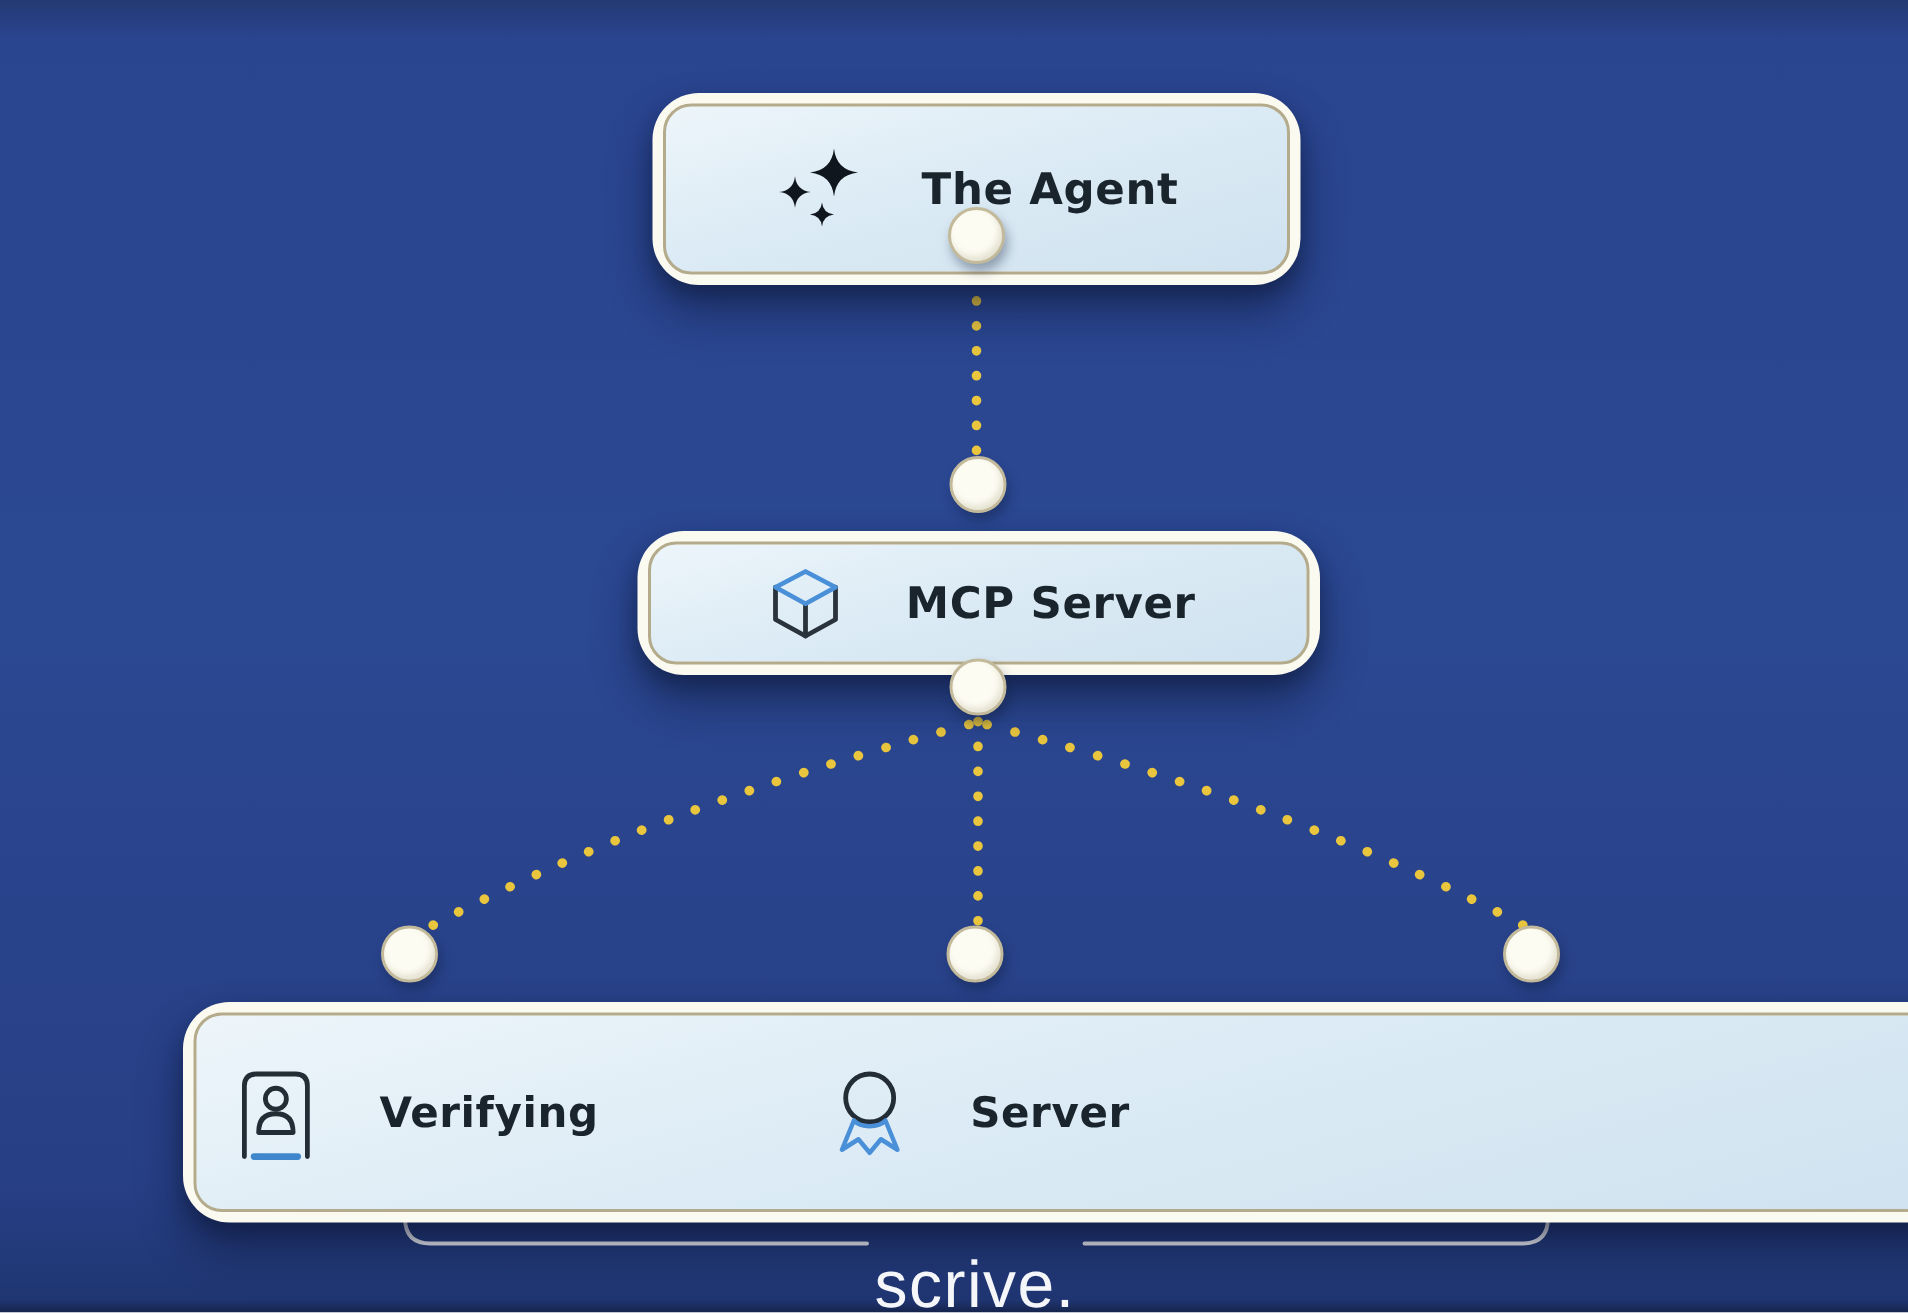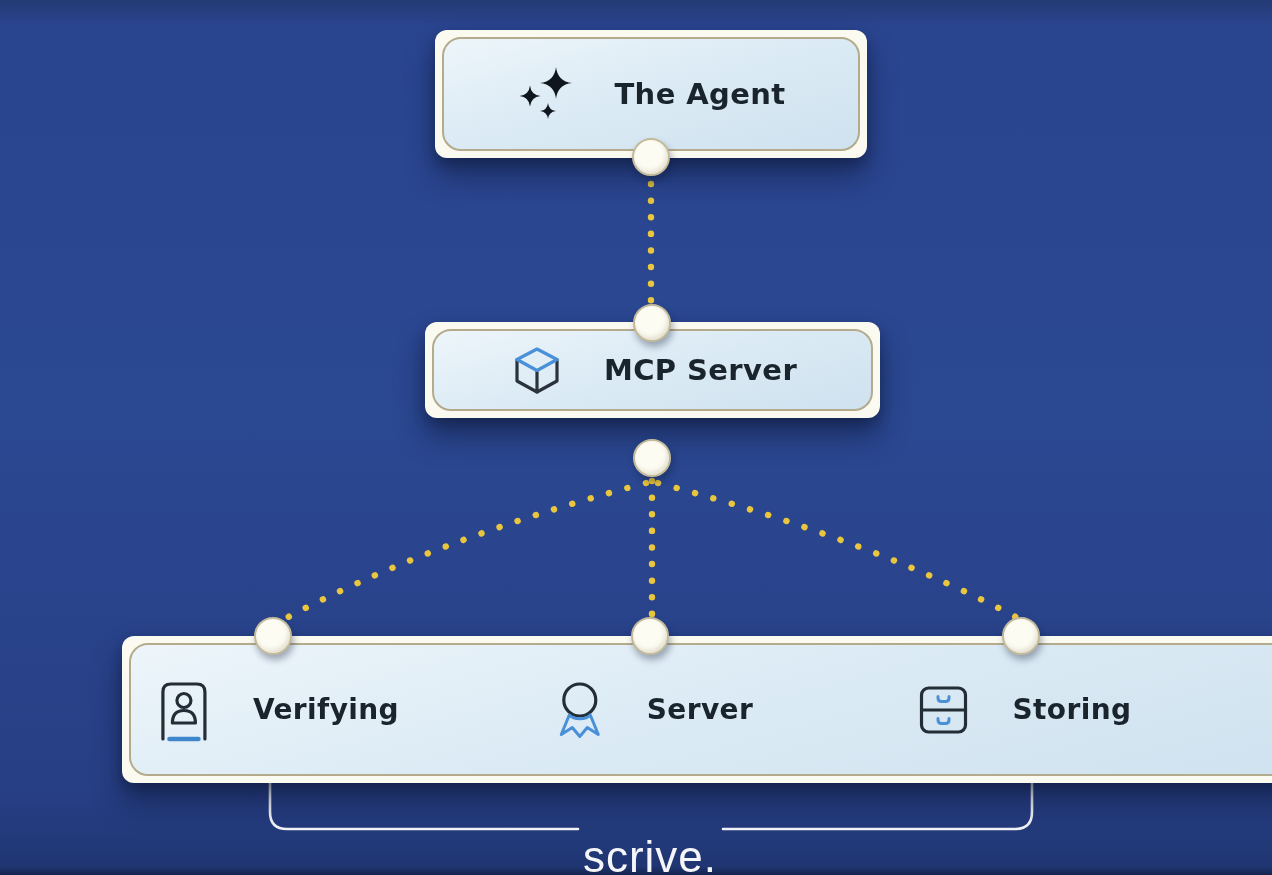--- a/index.html
+++ b/index.html
@@ -7,23 +7,23 @@
     width:1272px;height:875px;overflow:hidden;position:relative;
     font-family:"DejaVu Sans","Liberation Sans",sans-serif;
   }
   .stage{
     position:absolute;inset:0;width:1272px;height:875px;
     background:linear-gradient(180deg,#243a74 0%,#2a4590 3%,#2b4892 48%,#28418а 80%,#273f85 90%,#203673 99%,#15244c 100%);
     background:linear-gradient(180deg,#243a74 0%,#2a4590 3%,#2b4892 48%,#273f85 90%,#203673 99%,#15244c 100%);
   }
   svg.overlay{position:absolute;left:0;top:0;z-index:1;}
   .node{
-    position:absolute;background:#fbfaf1;border-radius:12px;padding:7px;
+    position:absolute;background:#fbfaf1;border-radius:31px;padding:7px;
     box-shadow:0 18px 30px rgba(8,15,40,.45),0 6px 12px rgba(8,15,40,.3);
-    box-sizing:border-box;z-index:2;
+    box-sizing:border-box;z-index:2;margin-top:32px;
   }
   .node-inner{
     width:100%;height:100%;box-sizing:border-box;border-radius:19px;
     border:2px solid #b4ab8c;
     background:linear-gradient(165deg,#edf5fa 0%,#dcebf5 45%,#cfe2ef 100%);
     display:flex;align-items:center;justify-content:center;gap:38px;
   }
   .node-label{
     font-size:29px;font-weight:700;color:#1a242c;letter-spacing:.4px;white-space:nowrap;
   }
@@ -104,31 +104,20 @@
       <div class="feature" style="left:522px;">
         <span class="icon">
           <svg width="54" height="62" viewBox="0 0 54 62" fill="none" stroke-linejoin="round" stroke-linecap="round">
             <circle cx="27" cy="21" r="16" stroke="#232d36" stroke-width="3.2"></circle>
             <path d="M16.5 36 L8.5 55.5 L19.5 48.5 L27 57.5 L34.5 48.5 L45.5 55.5 L37.5 36 C33 41 21 41 16.5 36 Z" stroke="#4a90d9" stroke-width="3"></path>
           </svg>
         </span>
         <span class="node-label">Server</span>
       </div>
 
-      <div class="feature" style="left:892px;">
-        <span class="icon">
-          <svg width="58" height="58" viewBox="0 0 58 58" fill="none" stroke-linejoin="round" stroke-linecap="round">
-            <rect x="7" y="7" width="44" height="44" rx="7" stroke="#232d36" stroke-width="3.2"></rect>
-            <path d="M7 29 H51" stroke="#232d36" stroke-width="3.2"></path>
-            <path d="M23.5 15.5 V17 Q23.5 20.5 27 20.5 H31 Q34.5 20.5 34.5 17 V15.5" stroke="#4a90d9" stroke-width="3"></path>
-            <path d="M23.5 37.5 V39 Q23.5 42.5 27 42.5 H31 Q34.5 42.5 34.5 39 V37.5" stroke="#4a90d9" stroke-width="3"></path>
-          </svg>
-        </span>
-        <span class="node-label">Storing</span>
-      </div>
 
     </div>
   </div>
 
   <div class="port" style="left:632px;top:138px;"></div>
   <div class="port" style="left:633px;top:304px;"></div>
   <div class="port" style="left:633px;top:439px;"></div>
   <div class="port" style="left:254px;top:617px;"></div>
   <div class="port" style="left:631px;top:617px;"></div>
   <div class="port" style="left:1002px;top:617px;"></div>

